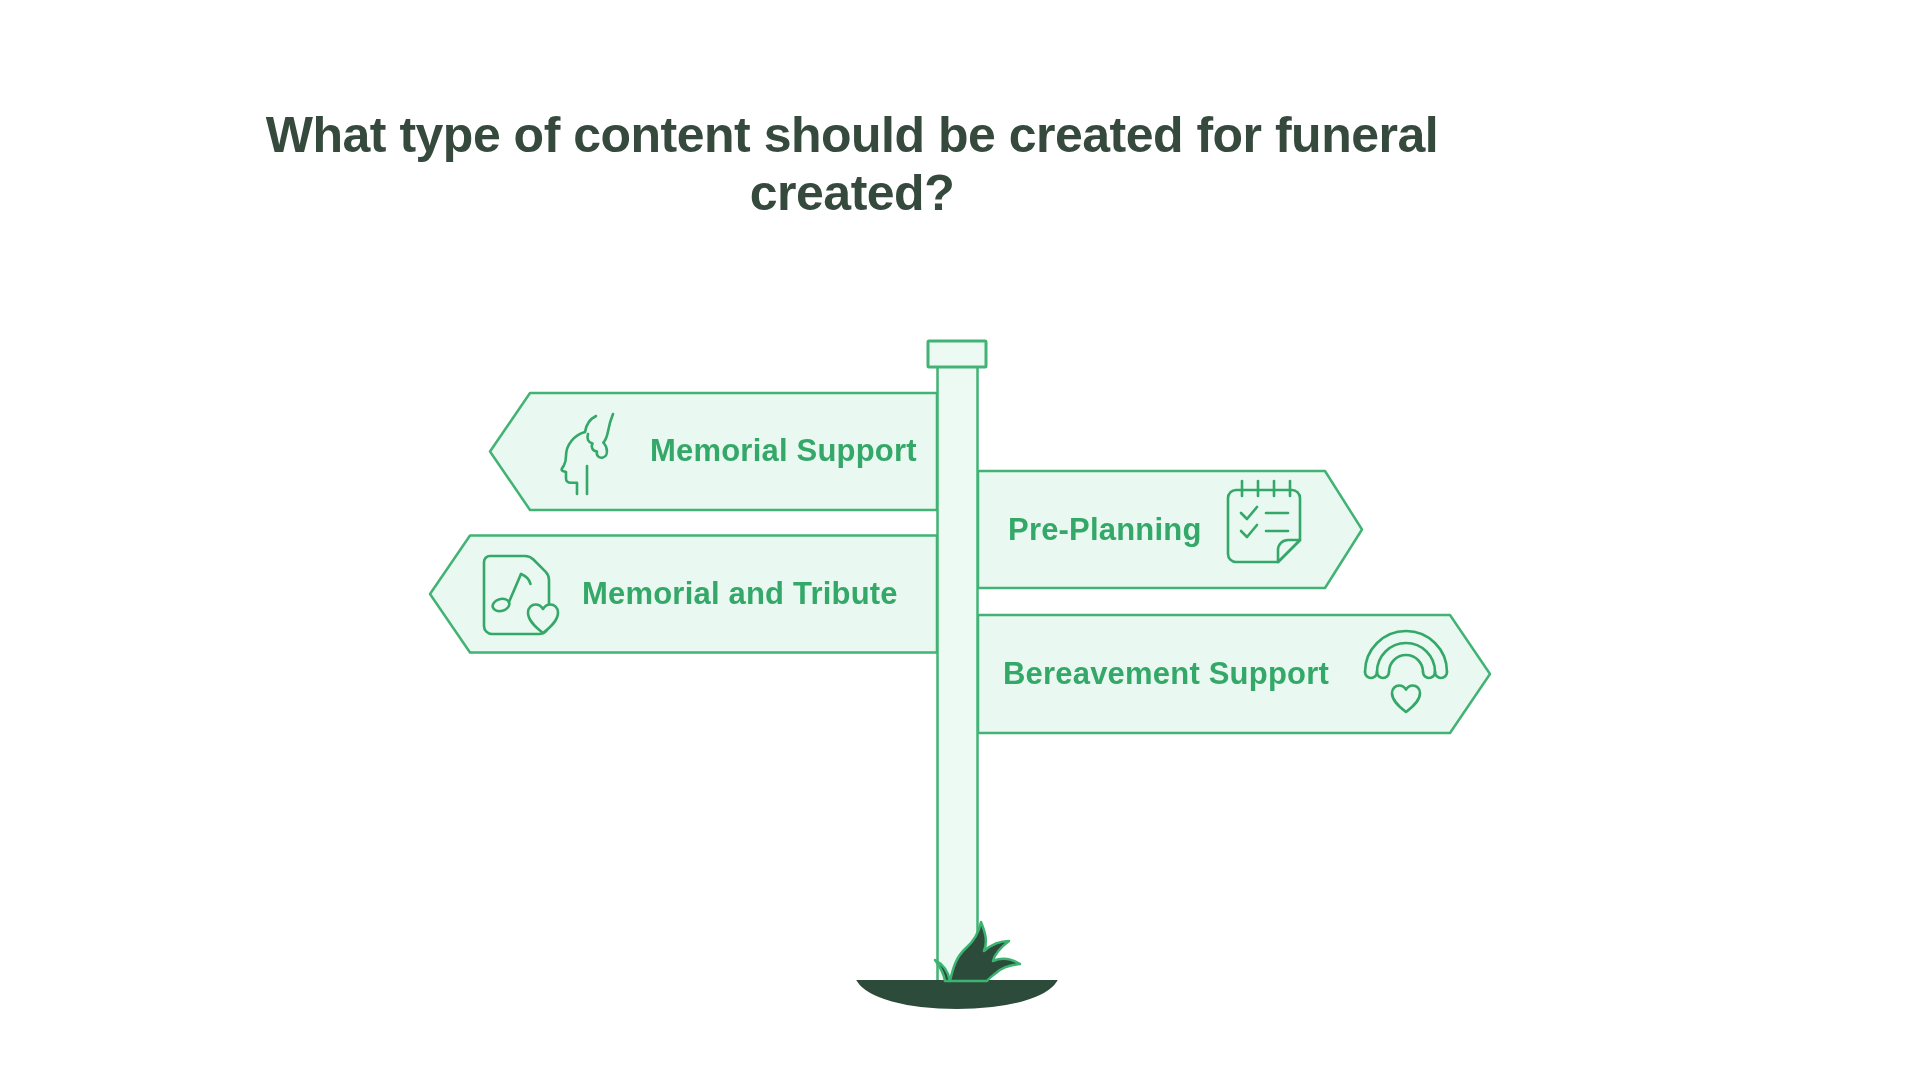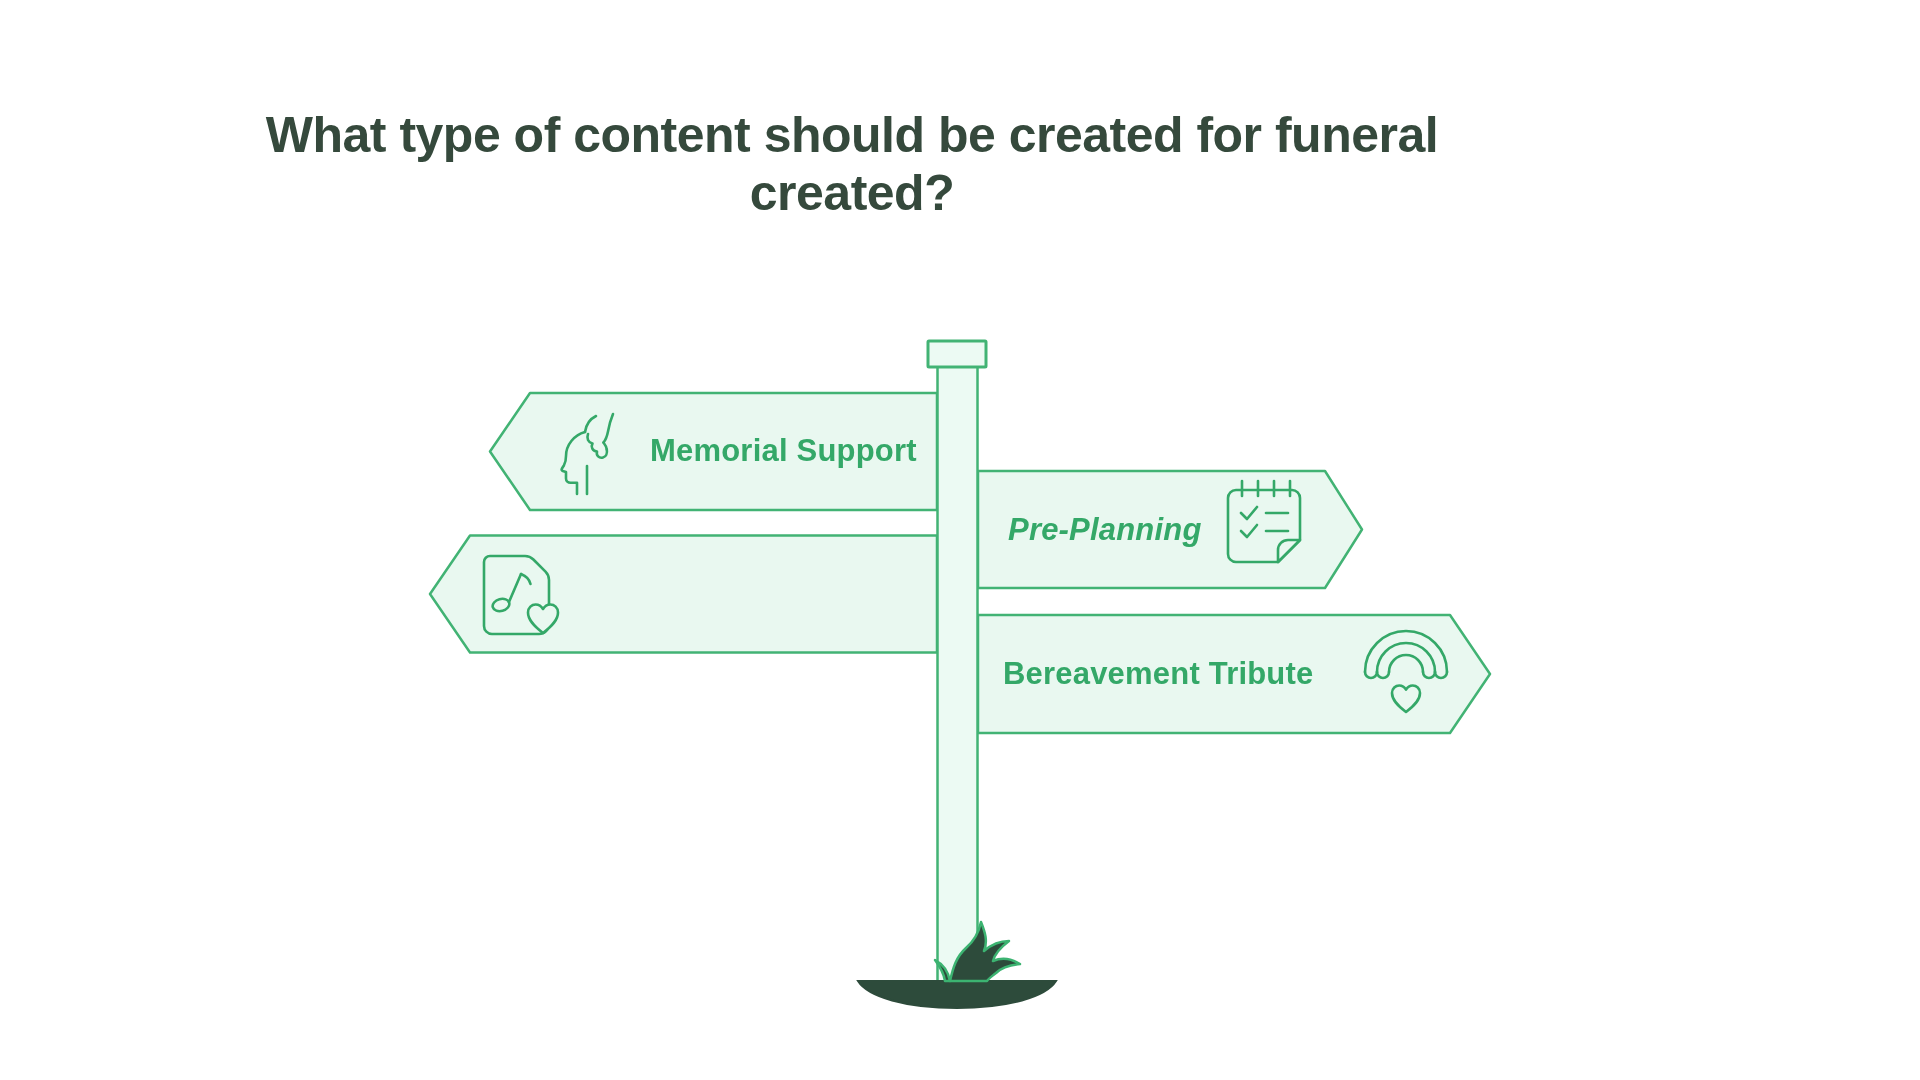--- a/index.html
+++ b/index.html
@@ -21,21 +21,21 @@
     text-align:center;font-weight:700;font-size:50px;line-height:58px;
     color:var(--title-text);letter-spacing:-0.5px;
   }
   .scene{position:absolute;left:0;top:0;width:1920px;height:1080px;}
   .sign-label{
     position:absolute;transform:translateY(-52%);
     font-weight:700;font-size:31px;color:var(--label-text);
     white-space:nowrap;letter-spacing:0.2px;
   }
   .lbl-1{left:650px;top:452px;}
-  .lbl-2{left:1008px;top:531px;font-style:italic;}
+  .lbl-2{left:1008px;top:531px;}
   .lbl-3{left:582px;top:595px;}
   .lbl-4{left:1003px;top:675px;}
 </style>
 </head>
 <body>
 
 <div class="canvas">
 
   <div class="title">
     <div>What type of content should be created for funeral</div>
@@ -104,15 +104,16 @@
       <path d="M7 44 A6 6 0 0 0 19 44"></path>
       <path d="M19 44 A6 6 0 0 0 31 44"></path>
       <path d="M65 44 A6 6 0 0 0 77 44"></path>
       <path d="M77 44 A6 6 0 0 0 89 44"></path>
       <path d="M48 84 C39.5 77.5 34 72 34 65 C34 60.3 37.6 57.5 41.2 57.5 C44 57.5 46.6 59.1 48 61.7 C49.4 59.1 52 57.5 54.8 57.5 C58.4 57.5 62 60.3 62 65 C62 72 56.5 77.5 48 84 Z"></path>
     </g>
   </svg>
 
   <div class="sign-label lbl-1">Memorial Support</div>
   <div class="sign-label lbl-2">Pre-Planning</div>
-  <div class="sign-label lbl-4">Bereavement Tribute</div>
+  <div class="sign-label lbl-3">Memorial and Tribute</div>
+  <div class="sign-label lbl-4">Bereavement Support</div>
 
 </div>
 
 </body></html>

